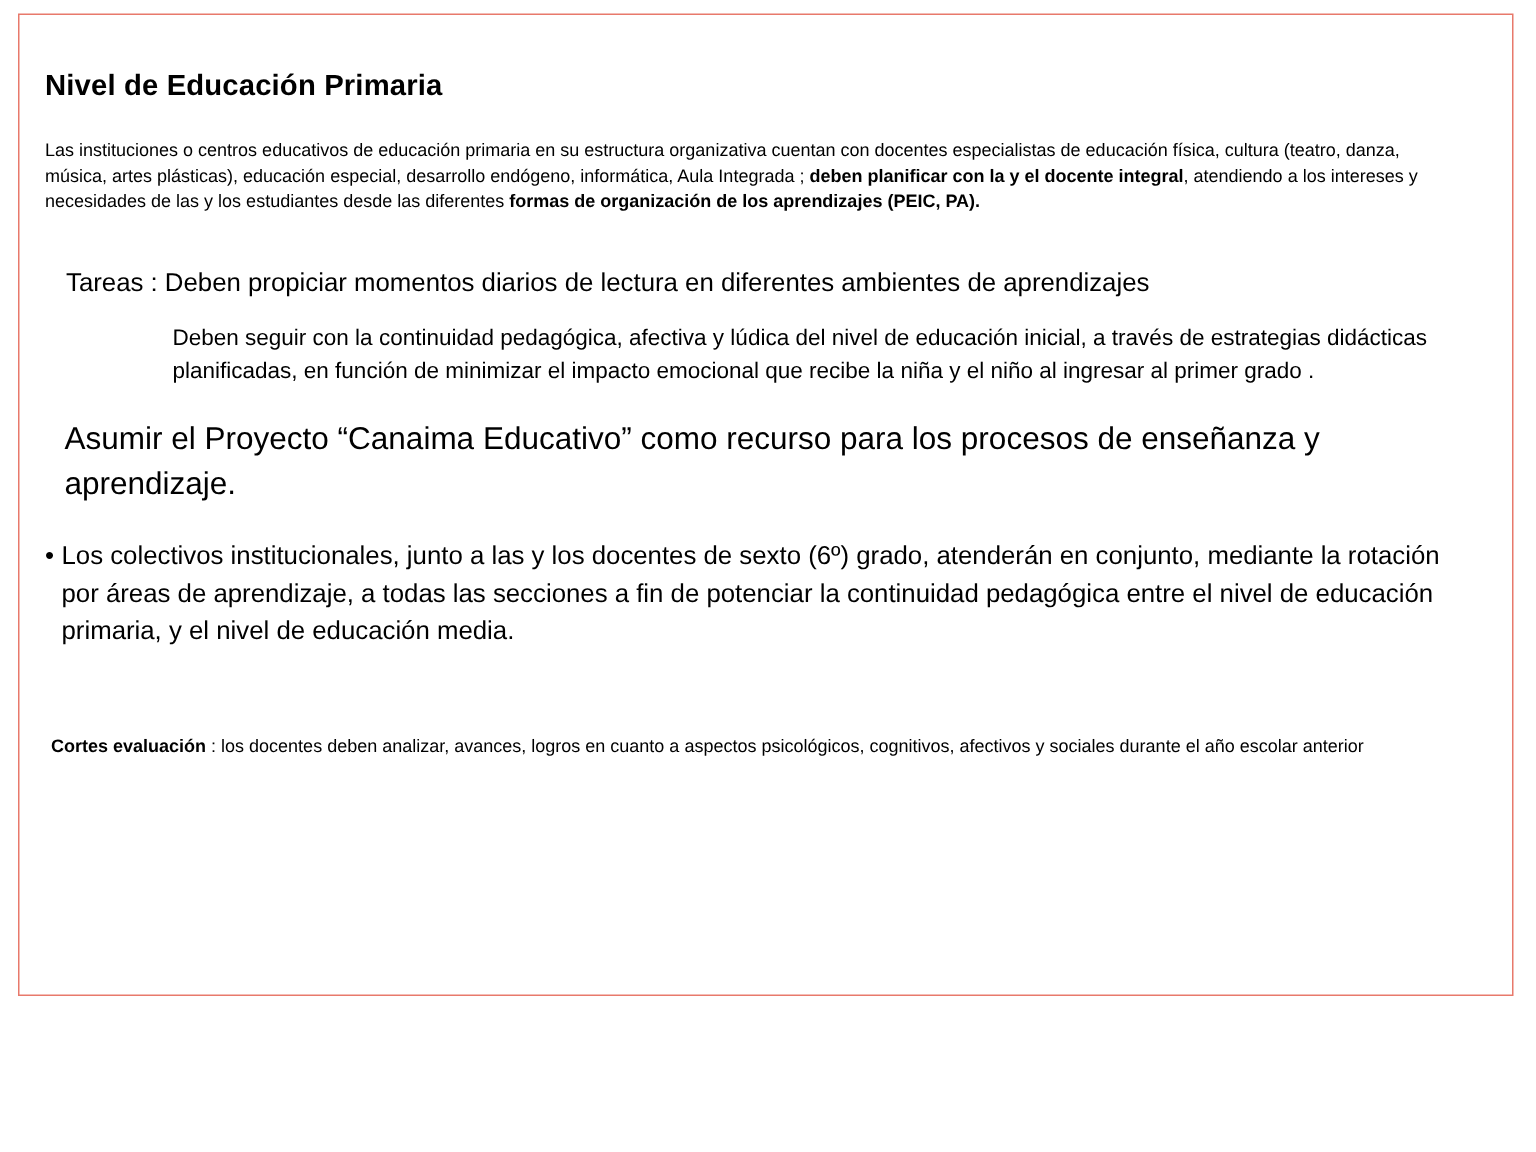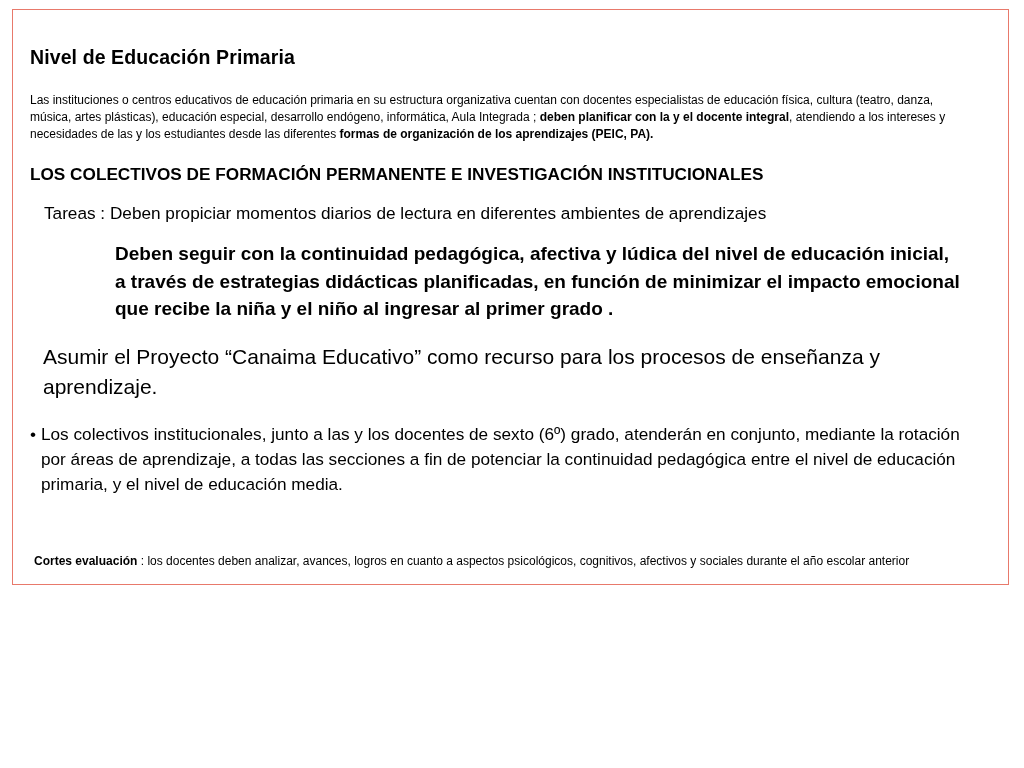--- a/index.html
+++ b/index.html
@@ -12,21 +12,21 @@
     height: 768px;
     font-family: "Liberation Sans", sans-serif;
     color: #000000;
     overflow: hidden;
   }
   .slide {
     position: absolute;
     left: 12px;
     top: 9px;
     width: 997px;
-    height: 576px;
+    height: 655px;
     border: 1.5px solid #e8796b;
     box-sizing: border-box;
     background: #ffffff;
     padding-left: 36px;
   }
   .content {
     position: absolute;
     left: 17px;
     top: 36px;
     width: 948px;
@@ -55,26 +55,25 @@
     font-weight: bold;
     line-height: 1.45;
     margin: 0;
   }
   .tareas-line {
     font-size: 17.2px;
     line-height: 1.45;
     margin: 14px;
   }
   .tareas-indent {
-    font-size: 19px;
+    font-size: 15px;
     line-height: 1.45;
     margin: 0;
     padding-left: 85px;
     width: 845px;
-    font-weight: bold;
   }
   .asumir {
     font-size: 21px;
     line-height: 1.45;
     margin: 0;
     padding-left: 13px;
   }
   .bullet-block {
     font-size: 17.2px;
     line-height: 1.45;
@@ -103,21 +102,20 @@
   <div class="content">
 
     <h1 class="title">Nivel de Educación Primaria</h1>
 
     <div class="spacer-sm"></div>
 
     <p class="para-body"><span>Las instituciones o centros educativos de educación primaria en su estructura organizativa cuentan con docentes especialistas de educación física, cultura (teatro, danza, música, artes plásticas), educación especial, desarrollo endógeno, informática, Aula Integrada ; </span><b>deben planificar con la y el docente integral</b><span>, atendiendo a los intereses y necesidades de las y los estudiantes desde las diferentes </span><b>formas de organización de los aprendizajes (PEIC, PA).</b></p>
 
     <div class="spacer-md"></div>
 
-    <p class="heading-caps">LOS COLECTIVOS DE FORMACIÓN PERMANENTE E INVESTIGACIÓN  INSTITUCIONALES</p>
 
     <p class="tareas-line">Tareas : Deben propiciar momentos diarios de lectura en diferentes ambientes de aprendizajes</p>
 
     <p class="tareas-indent">Deben seguir con la continuidad pedagógica, afectiva y lúdica del nivel de educación inicial, a través de estrategias  didácticas planificadas, en función de minimizar el impacto emocional que recibe la niña y el niño al ingresar al primer grado .</p>
 
     <div class="spacer-md"></div>
 
     <p class="asumir">Asumir el Proyecto “Canaima Educativo” como recurso para los procesos de enseñanza y aprendizaje.</p>
 
     <div class="spacer-md"></div>

